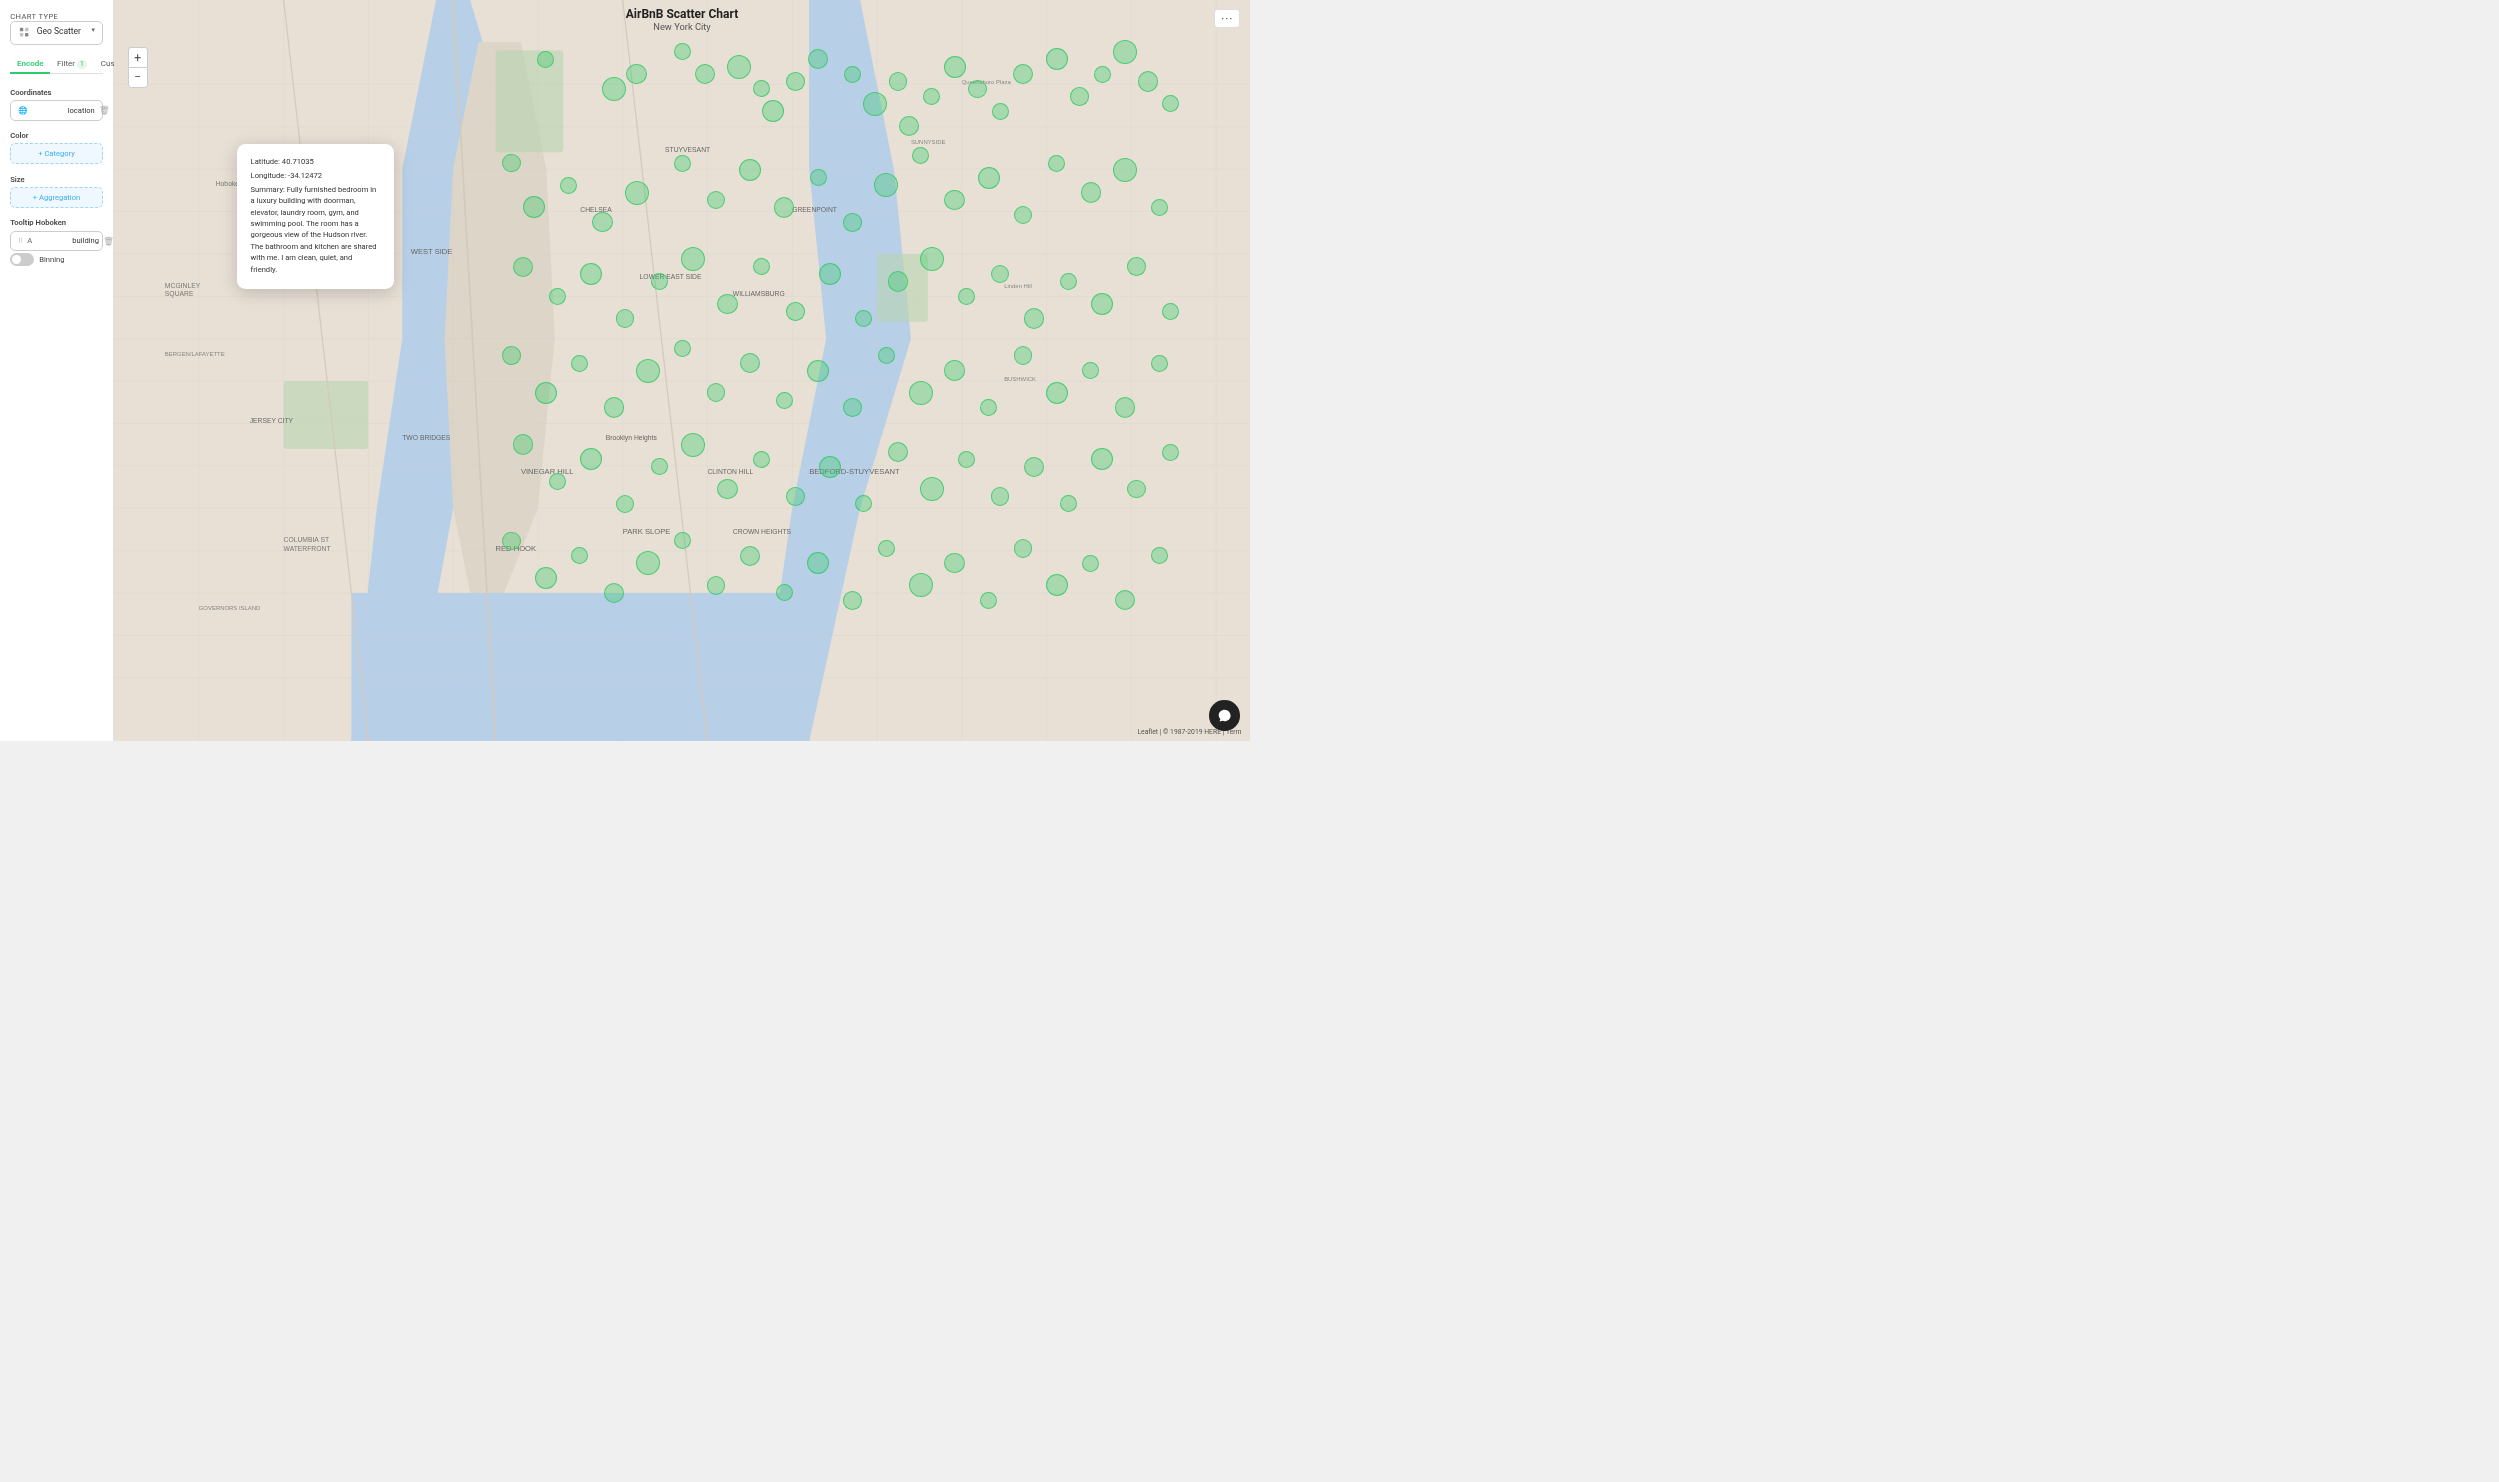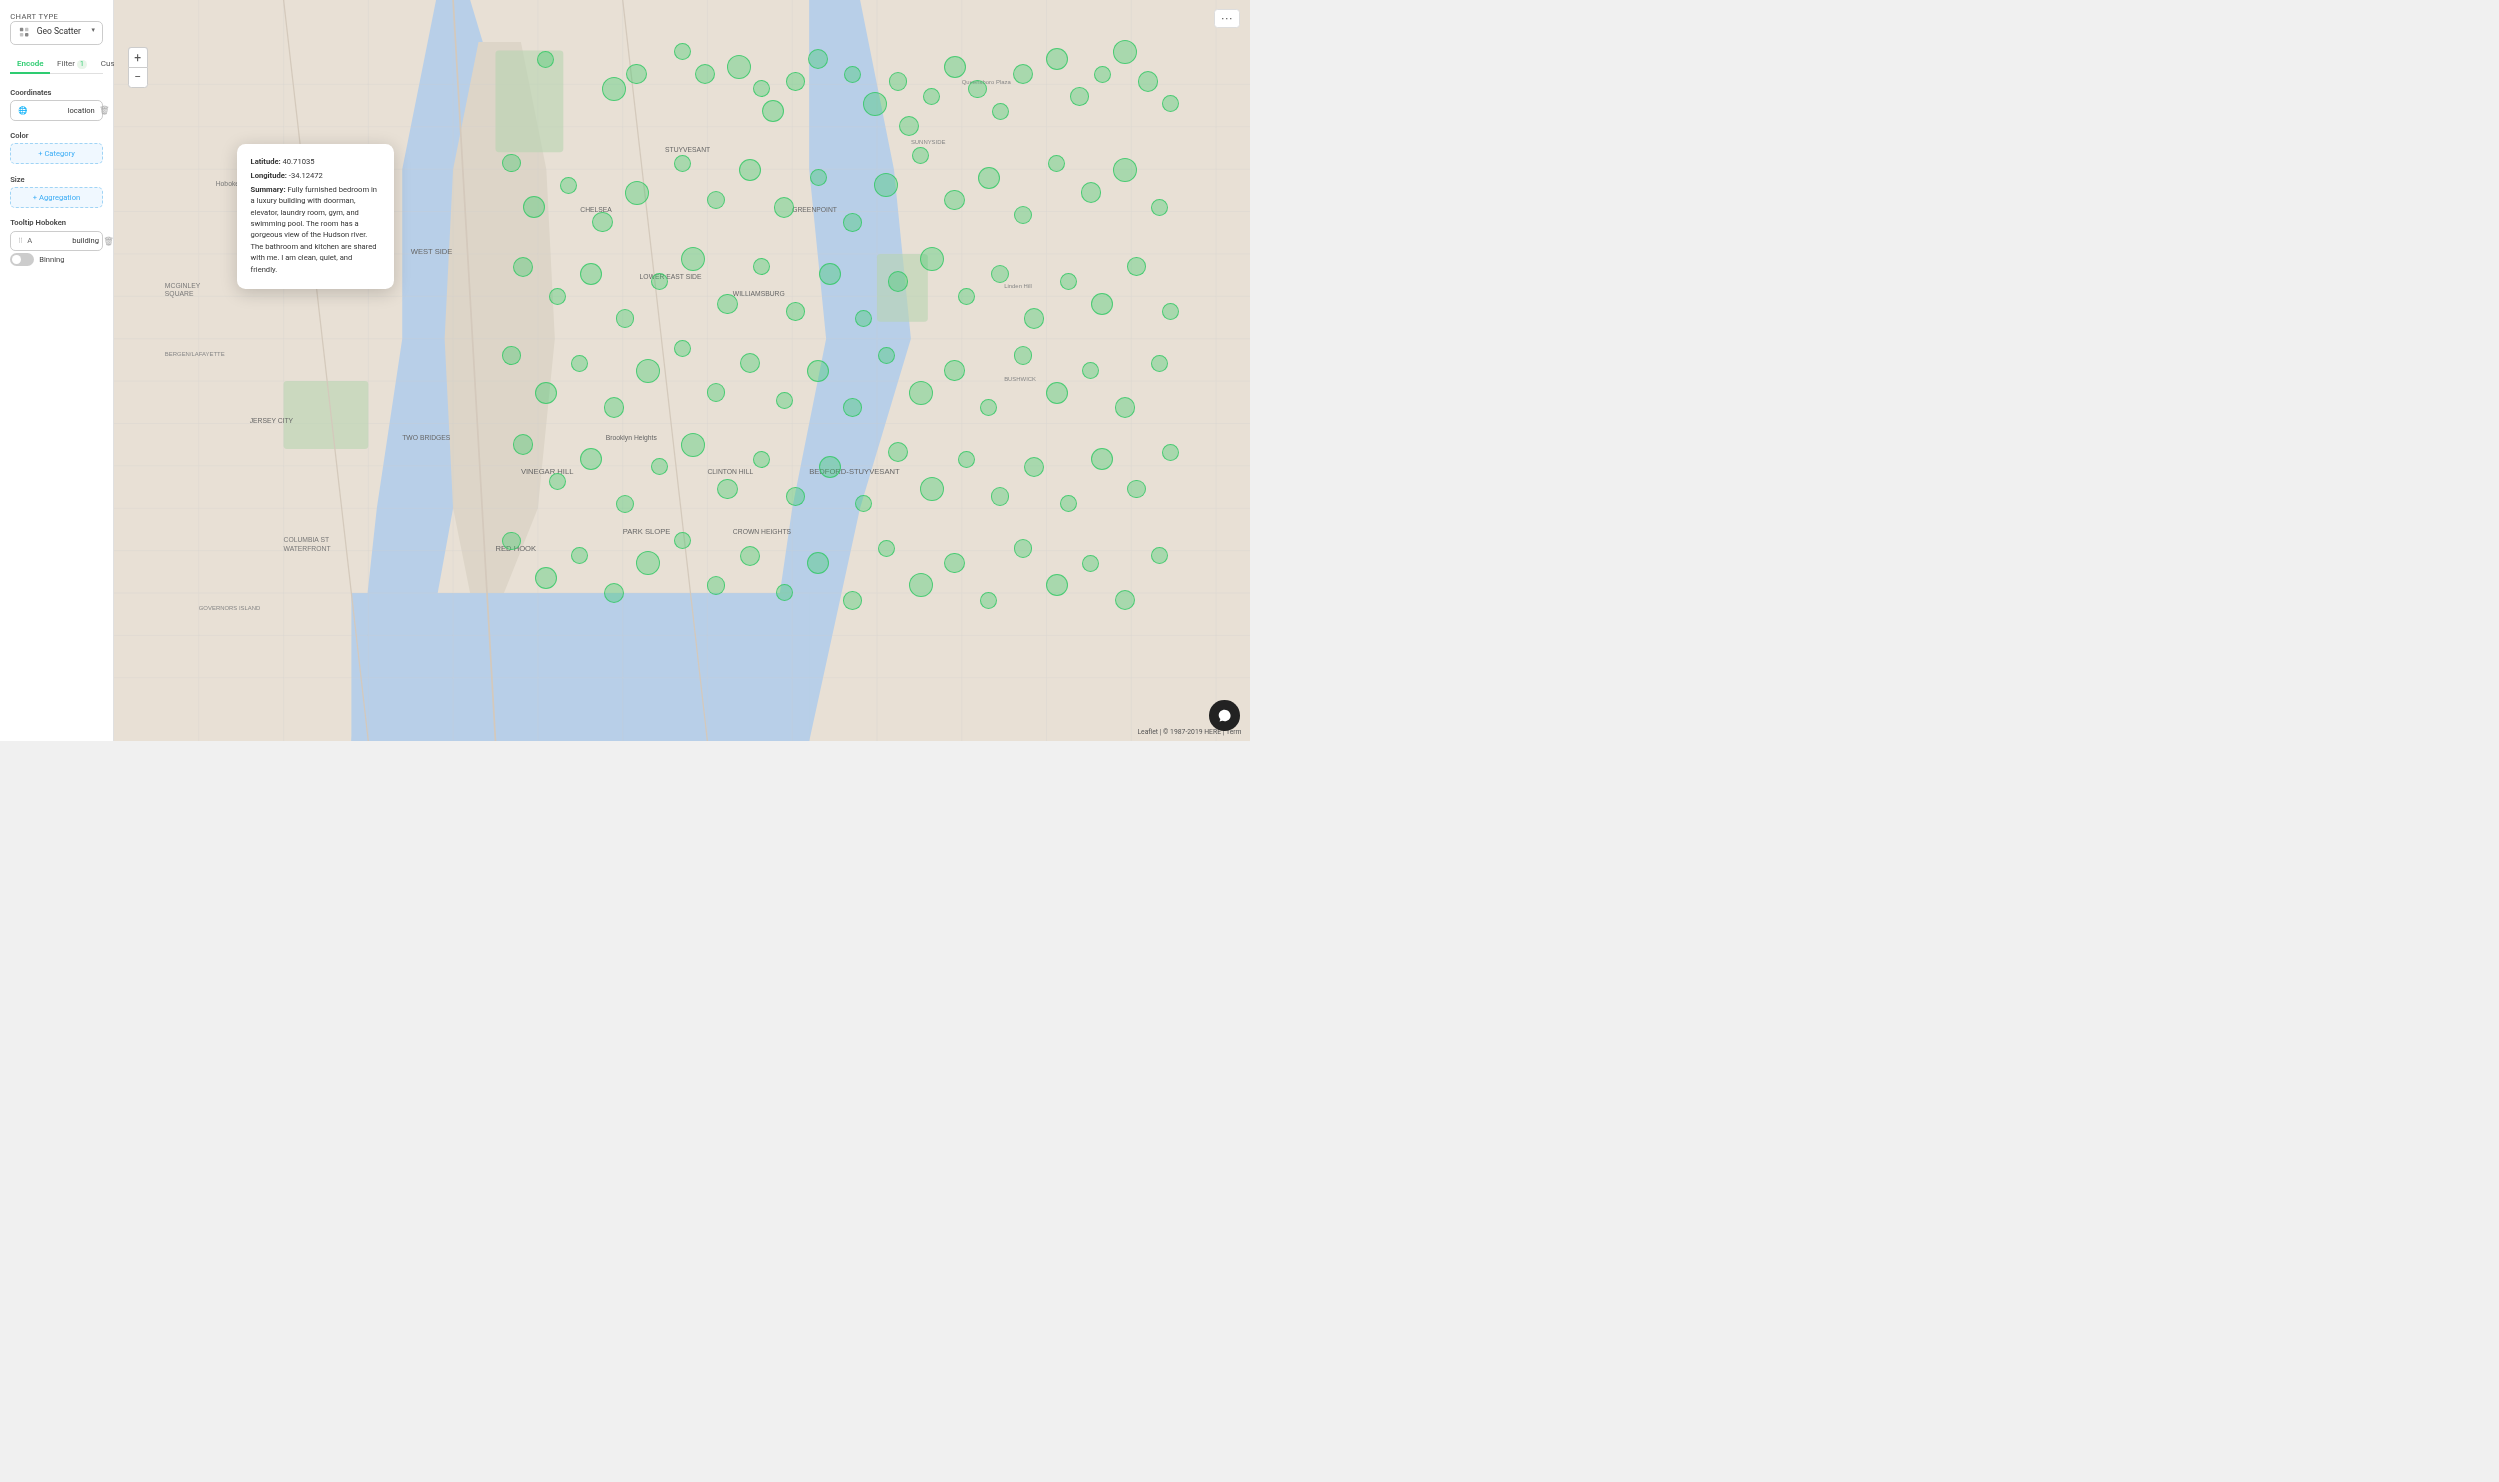--- a/index.html
+++ b/index.html
@@ -293,21 +293,21 @@
       padding: 12px 13.6px;
       width: 157px;
       box-shadow: 0 3.4px 17px rgba(0,0,0,0.18);
       z-index: 30;
       font-size: 7.6px;
       line-height: 1.5;
       color: #333;
     }
 
     .tooltip-popup p { margin-bottom: 2.5px; }
-    .tooltip-popup span.bold { font-weight: 700; }
+    .tooltip-popup span.bold { font-weight: 400; }
 
     
     .scatter-dot {
       position: absolute;
       border-radius: 50%;
       background: rgba(50, 200, 100, 0.35);
       border: 1.3px solid rgba(50, 200, 100, 0.8);
     }
 
     
@@ -407,20 +407,24 @@
     <div class="toggle-row">
       <div class="toggle"></div>
       <span class="toggle-label">Binning</span>
     </div>
   </div>
 
 </div>
 
 <div class="map-area">
 
+  <div class="map-header">
+    <div class="map-title">AirBnB Scatter Chart</div>
+    <div class="map-subtitle">New York City</div>
+  </div>
 
   <button class="more-button">···</button>
 
   <div class="map-bg">
 
     <svg class="map-tiles" viewBox="0 0 1340 875" preserveAspectRatio="xMidYMid slice">
 
       <rect width="1340" height="875" fill="#c9d8e8"></rect>
 
       <path d="M0,0 L1340,0 L1340,875 L0,875 Z" fill="#e8e0d5"></path>

